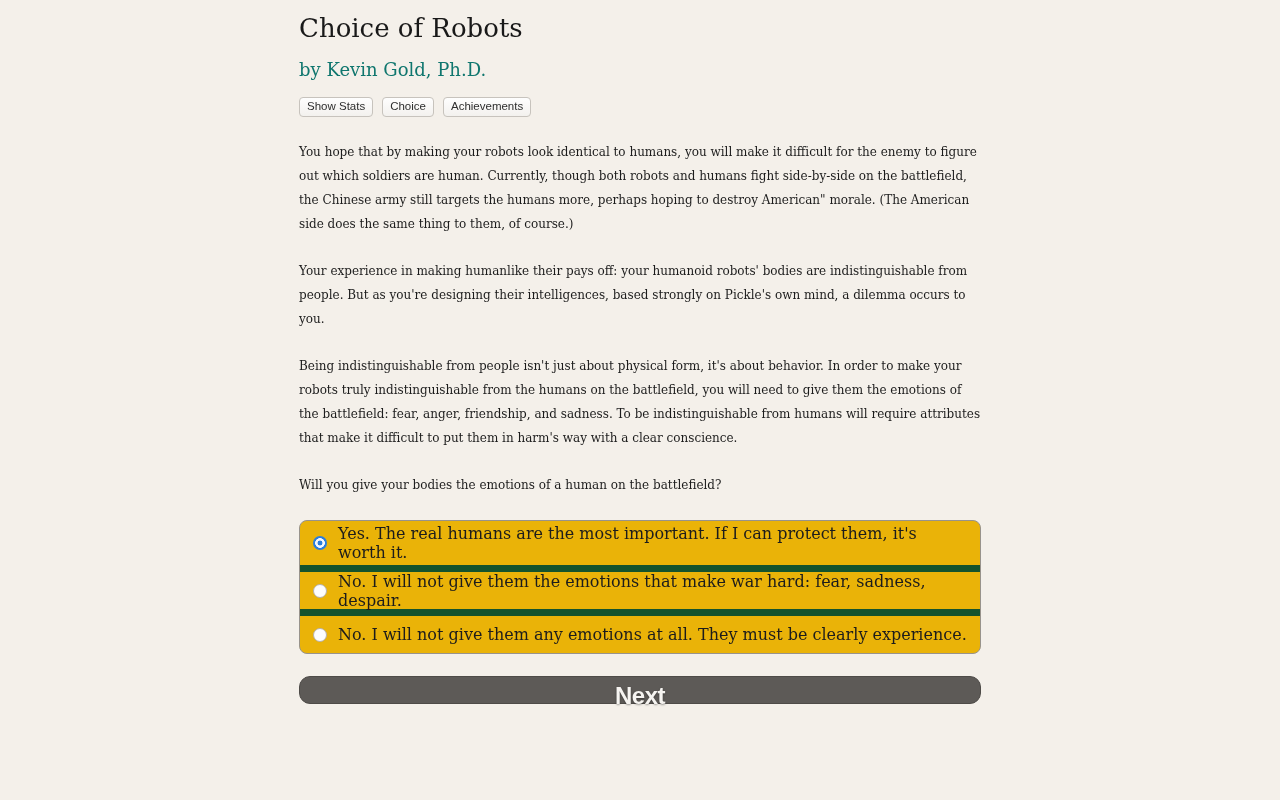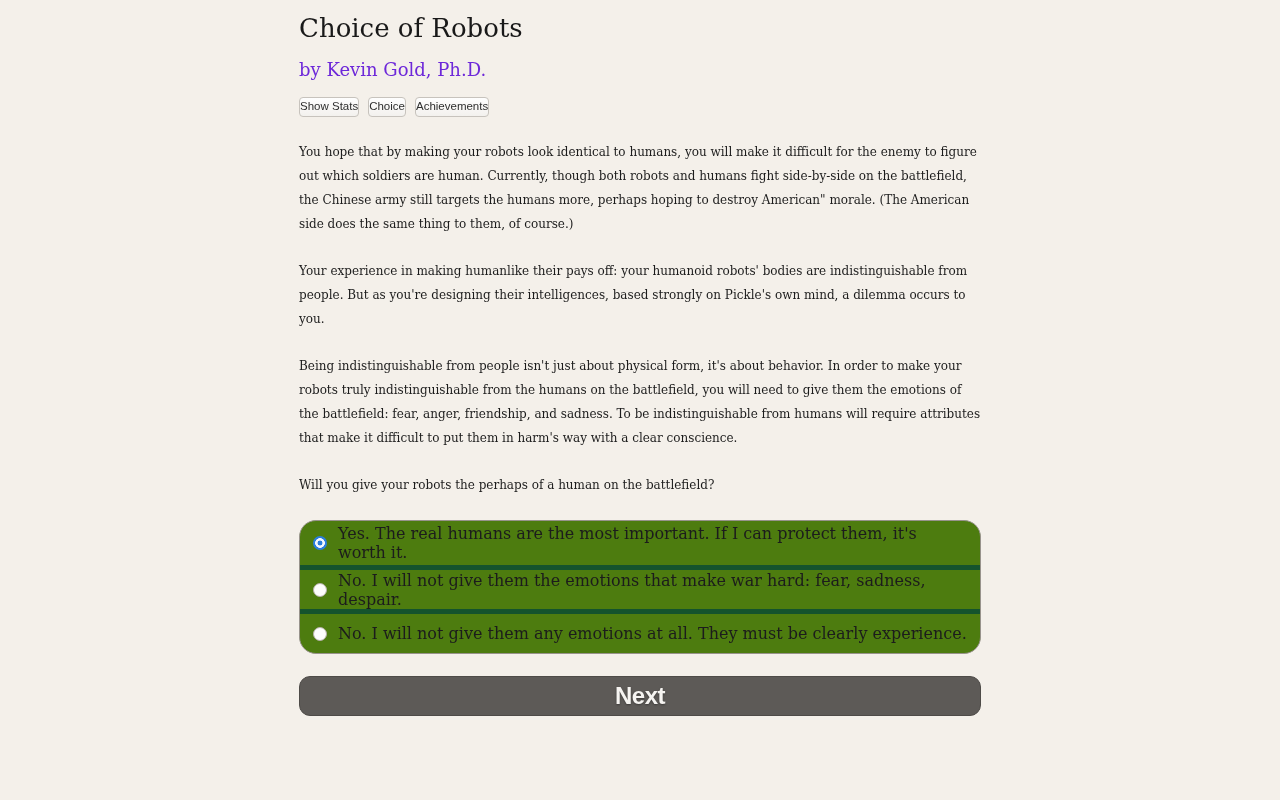--- a/index.html
+++ b/index.html
@@ -19,58 +19,58 @@
   }
   .title {
     font-size: 26px;
     font-weight: 400;
     margin: 0;
     color: #191919;
   }
   .byline {
     font-size: 18px;
     margin-top: 16px;
-    color: #6d28d9;
+    color: #0f766e;
   }
   .toolbar {
     margin-top: 17px;
     display: flex;
     gap: 9px;
   }
   .toolbar button {
     font-family: "Liberation Sans", sans-serif;
     font-size: 11.5px;
     color: #2e2e2e;
     background: linear-gradient(#fefefe, #f3f1ee);
     border: 1px solid #c7c3bd;
     border-radius: 4px;
-    padding: 2px 0 3px;
+    padding: 2px 7px 3px;
     line-height: 13px;
     cursor: pointer;
   }
   .story p {
     font-size: 12px;
     line-height: 24px;
     margin: 23px 0;
     color: #1c1c1c;
   }
   .choices {
     margin-top: 15px;
     border: 1px solid #98938c;
-    border-radius: 17px;
-    background: #4d7c0f;
+    border-radius: 8px;
+    background: #eab308;
     overflow: hidden;
   }
   .option {
     display: flex;
     align-items: center;
     gap: 11px;
     padding: 0 13px;
     height: 44px;
-    border-top: 5px solid #14532d;
+    border-top: 7px solid #14532d;
     cursor: pointer;
   }
   .option:first-child { border-top: none; }
   .radio {
     flex: none;
     width: 14px;
     height: 14px;
     border-radius: 50%;
     background: #fdfdfd;
     border: 1px solid #b5b0aa;
@@ -82,21 +82,21 @@
       #f2f6fc 2.7px, #f2f6fc 4.6px,
       #2a7ddd 5.1px, #2a7ddd 7px);
   }
   .option-label {
     font-size: 16px;
     color: #1c1c1c;
   }
   .next-button {
     display: block;
     width: 100%;
-    height: 40px;
+    height: 28px;
     margin-top: 22px;
     background: #5d5a57;
     border: 1px solid #4e4b48;
     border-radius: 11px;
     color: #f6f4f1;
     font-family: "Liberation Sans", sans-serif;
     font-weight: bold;
     font-size: 24px;
     letter-spacing: -0.5px;
     text-shadow: 0 1px 2px rgba(0,0,0,0.35);
@@ -117,21 +117,21 @@
   <div class="toolbar">
     <button>Show Stats</button>
     <button>Choice</button>
     <button>Achievements</button>
   </div>
 
   <div class="story">
     <p>You hope that by making your robots look identical to humans, you will make it difficult for the enemy to figure out which soldiers are human. Currently, though both robots and humans fight side-by-side on the battlefield, the Chinese army still targets the humans more, perhaps hoping to destroy American" morale. (The American side does the same thing to them, of course.)</p>
     <p>Your experience in making humanlike their pays off: your humanoid robots' bodies are indistinguishable from people. But as you're designing their intelligences, based strongly on Pickle's own mind, a dilemma occurs to you.</p>
     <p>Being indistinguishable from people isn't just about physical form, it's about behavior. In order to make your robots truly indistinguishable from the humans on the battlefield, you will need to give them the emotions of the battlefield: fear, anger, friendship, and sadness. To be indistinguishable from humans will require attributes that make it difficult to put them in harm's way with a clear conscience.</p>
-    <p>Will you give your robots the perhaps of a human on the battlefield?</p>
+    <p>Will you give your bodies the emotions of a human on the battlefield?</p>
   </div>
 
   <div class="choices">
     <div class="option">
       <span class="radio selected"></span>
       <span class="option-label">Yes. The real humans are the most important. If I can protect them, it's worth it.</span>
     </div>
     <div class="option">
       <span class="radio"></span>
       <span class="option-label">No. I will not give them the emotions that make war hard: fear, sadness, despair.</span>

